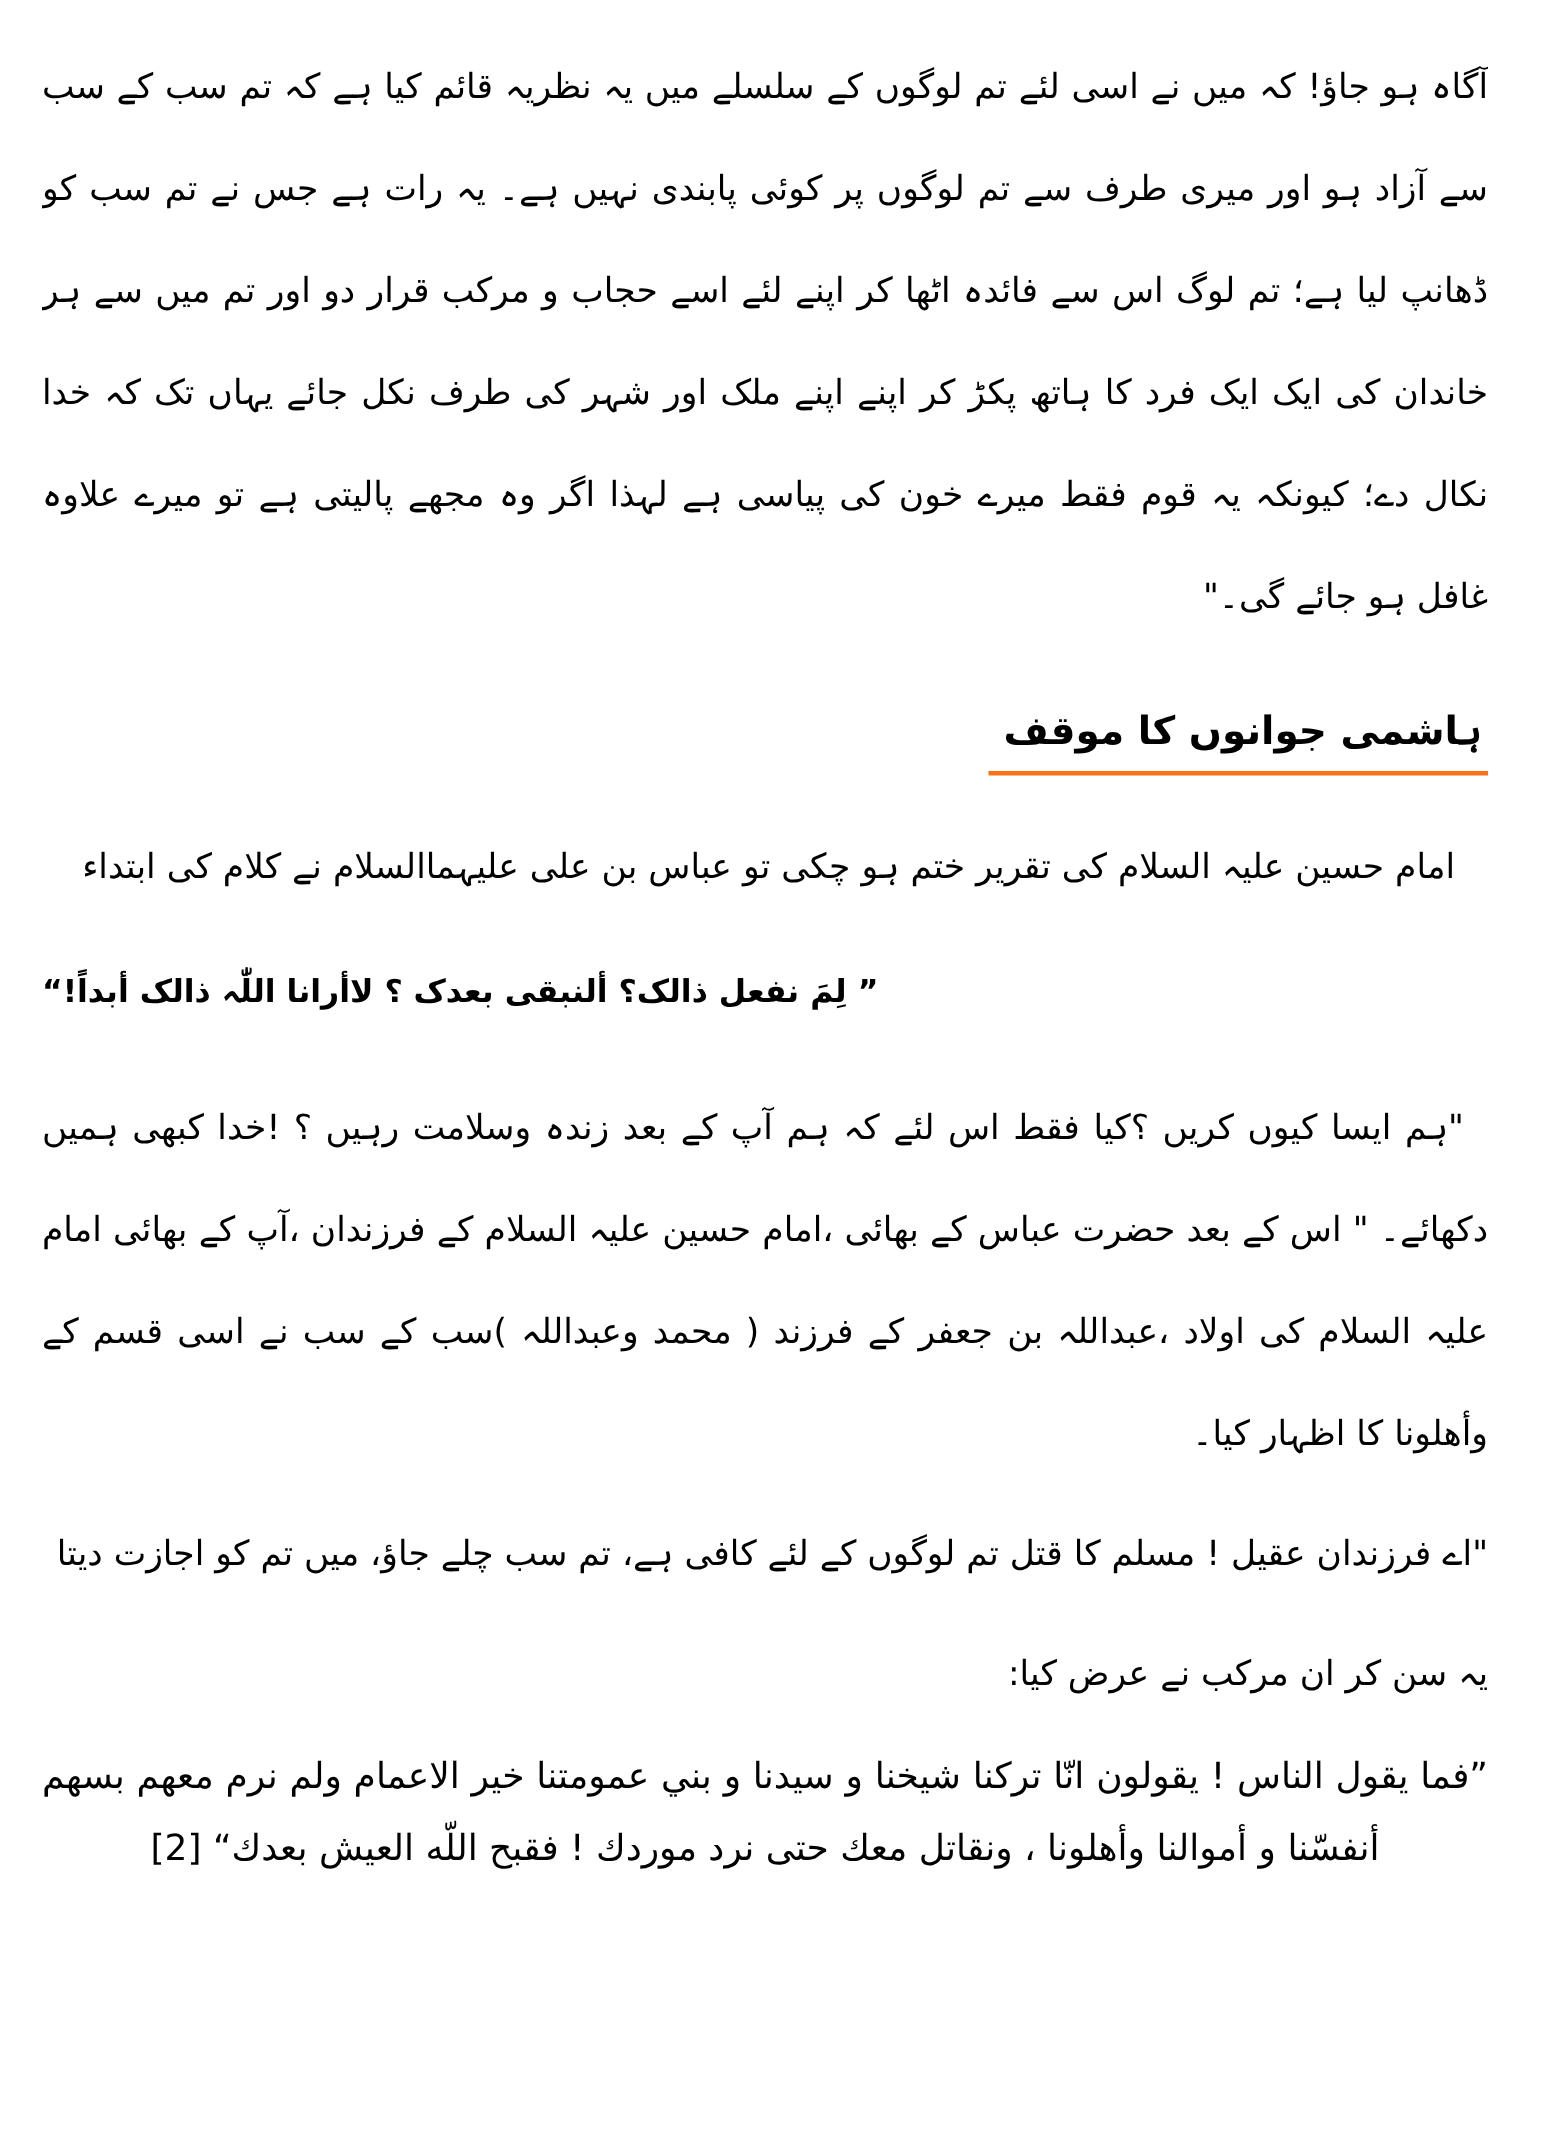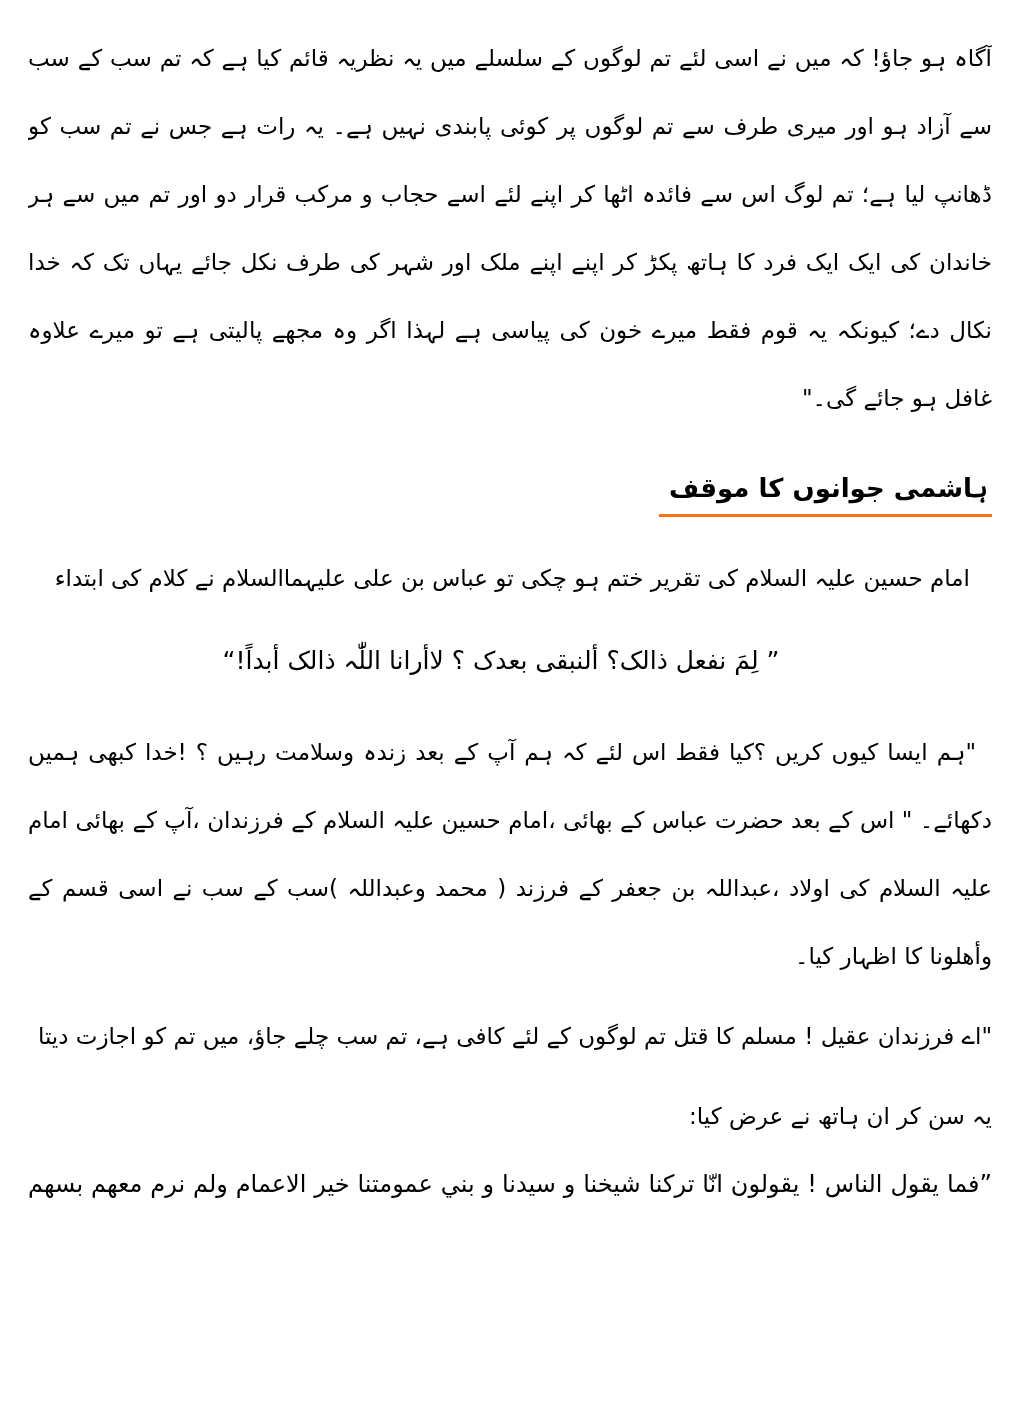--- a/index.html
+++ b/index.html
@@ -58,26 +58,27 @@
     display: inline-block;
     font-size: 26px;
     font-weight: bold;
     line-height: 40px;
     padding: 0 4px 6px 10px;
     border-bottom: 3px solid #f97316;
   }
   
   .ar-quote {
     margin: 30px 0 0 0;
-    font-size: 25px;
+    font-size: 21px;
     line-height: 46px;
     height: 46px;
     overflow: hidden;
-    text-align: center;
+    text-align: left;
     padding-right: 18px;
+    font-weight: bold;
   }
   
   .ar-line {
     font-size: 24px;
     line-height: 48px;
     height: 48px;
     overflow: hidden;
     text-align: justify;
     text-align-last: justify;
   }
@@ -117,19 +118,20 @@
   <section class="sp-top-34">
     <div class="u-line firstindent">"ہم ایسا کیوں کریں ؟کیا فقط اس لئے کہ ہم آپ کے بعد زندہ وسلامت رہیں ؟ !خدا کبھی ہمیں ایسا دن نہ</div>
     <div class="u-line">دکھائے۔ " اس کے بعد حضرت عباس کے بھائی ،امام حسین علیہ السلام کے فرزندان ،آپ کے بھائی امام حسن</div>
     <div class="u-line">علیہ السلام کی اولاد ،عبداللہ بن جعفر کے فرزند ( محمد وعبداللہ )سب کے سب نے اسی قسم کے کلمات سے اپنے</div>
     <div class="u-line lastline">وأهلونا کا اظہار کیا۔</div>
   </section>
 
 
   <p class="u-single sp-top-16">"اے فرزندان عقیل ! مسلم کا قتل تم لوگوں کے لئے کافی ہے، تم سب چلے جاؤ، میں تم کو اجازت دیتا ہوں۔"</p>
 
-  <p class="u-single sp-top-20">یہ سن کر ان ہاتھ نے عرض کیا:</p>
+  <p class="u-single sp-top-20">یہ سن کر ان مرکب نے عرض کیا:</p>
 
   <section class="sp-top-14">
     <div class="ar-line">”فما يقول الناس ! يقولون انّا تركنا شيخنا و سيدنا و بني عمومتنا خير الاعمام ولم نرم معهم بسهم ،</div>
+    <div class="ar-line centerline">أنفسّنا و أموالنا وأهلونا ، ونقاتل معك حتى نرد موردك ! فقبح اللّه العيش بعدك“ [2]</div>
   </section>
 
 </div>
 
 </body></html>

